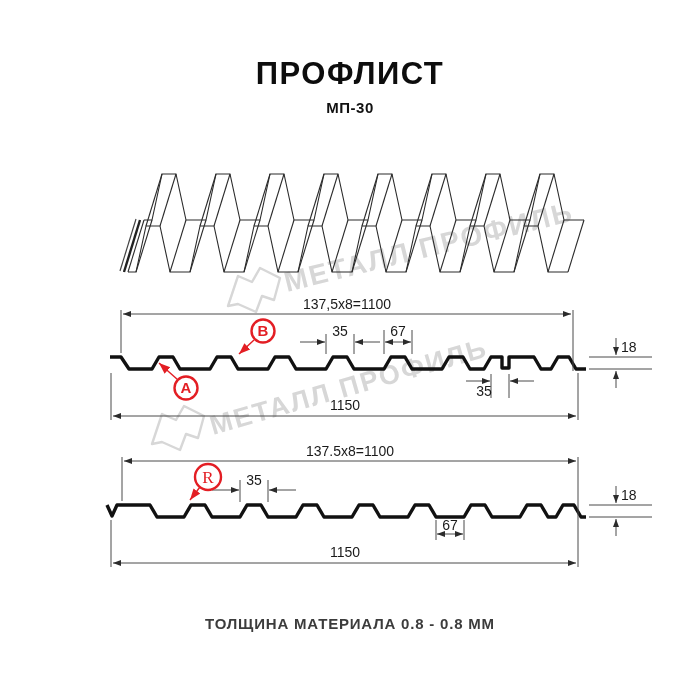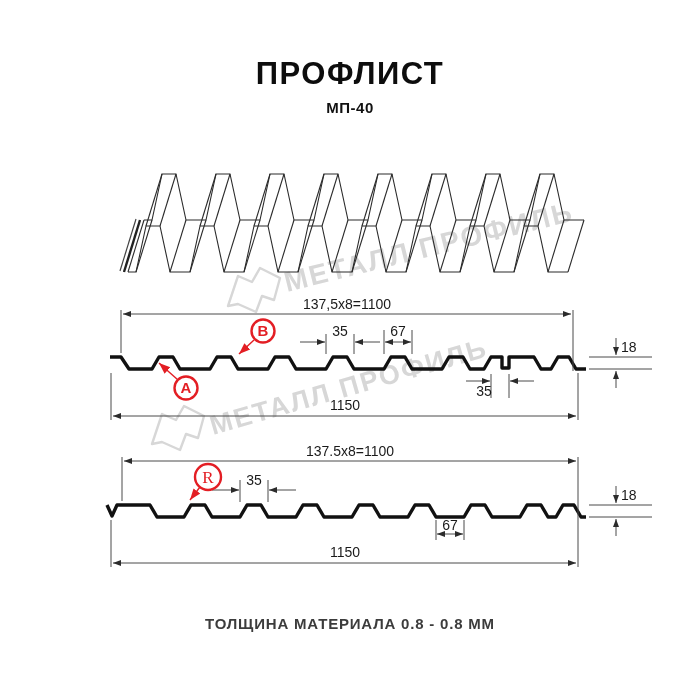--- a/index.html
+++ b/index.html
@@ -23,21 +23,21 @@
   .rc{stroke:var(--red);stroke-width:2.4;fill:none;}
   .rl{stroke:var(--red);stroke-width:1.4;fill:none;}
   .wm-text{font-weight:700;fill:var(--wm);letter-spacing:2px;}
   .wm-logo{stroke:var(--wm);stroke-width:2.4;fill:none;stroke-linejoin:round;}
 </style>
 </head>
 <body>
 
 <div id="stage">
   <div class="title">ПРОФЛИСТ</div>
-  <div class="subtitle">МП-40</div>
+  <div class="subtitle">МП-30</div>
 
   <svg width="700" height="700" viewBox="0 0 700 700">
     <defs>
       <marker id="mblk" viewBox="0 0 10 10" refX="9" refY="5" markerWidth="9" markerHeight="9" orient="auto-start-reverse">
         <path d="M0 1.6 L9 5 L0 8.4 Z" fill="#2b2b2b"></path>
       </marker>
       <marker id="mred" viewBox="0 0 10 10" refX="9" refY="5" markerWidth="9" markerHeight="9" orient="auto-start-reverse">
         <path d="M0 1.6 L9 5 L0 8.4 Z" fill="#e31e24"></path>
       </marker>
     </defs>

